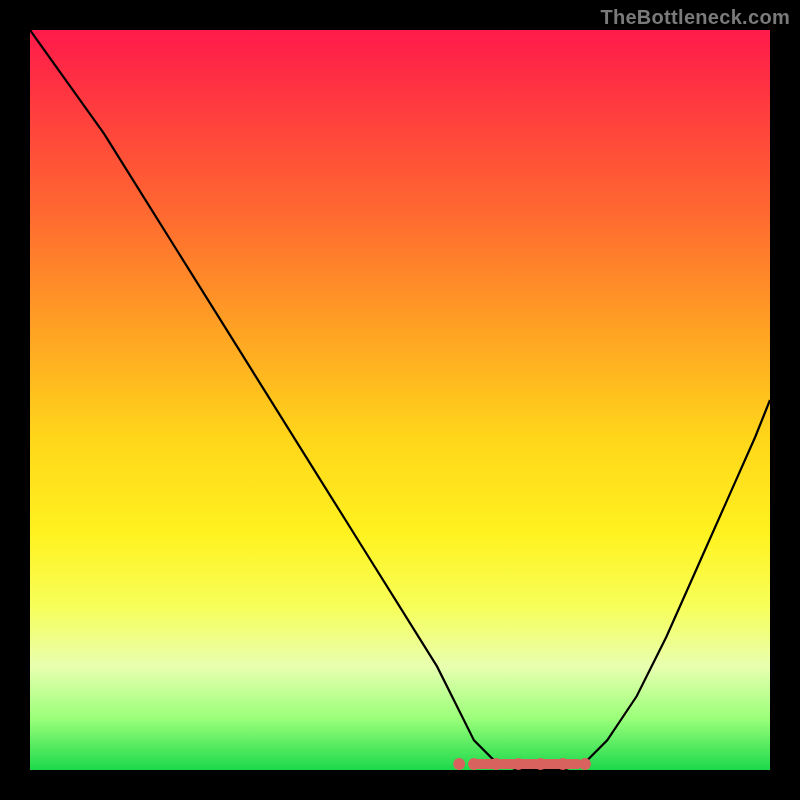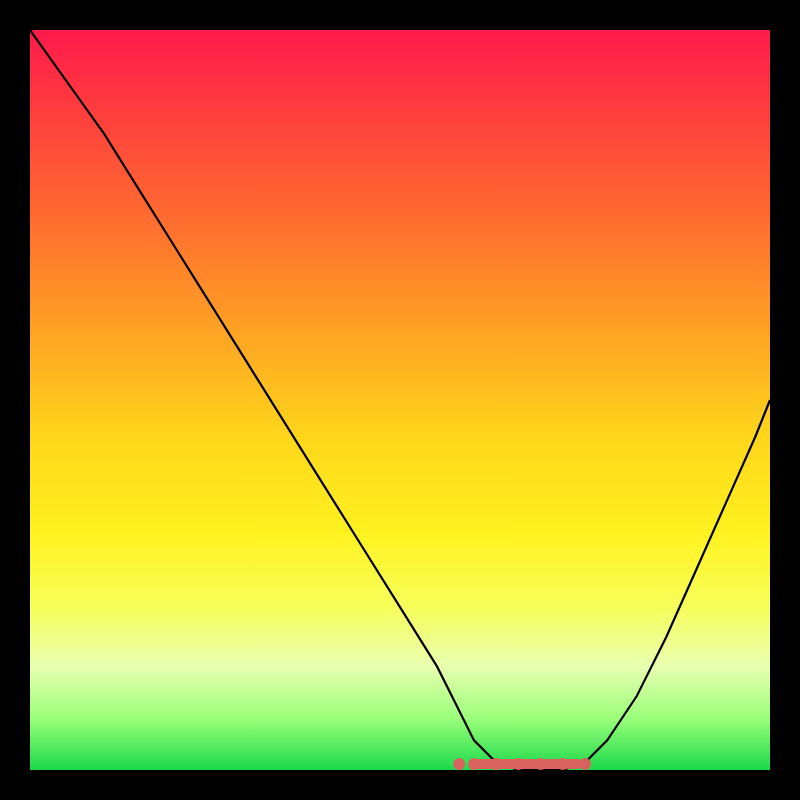--- a/index.html
+++ b/index.html
@@ -67,20 +67,21 @@
   .curve .dots .seg {
     stroke: #d8635e;
     stroke-width: 10;
     stroke-linecap: round;
   }
 </style>
 </head>
 <body>
 
 <div class="stage">
+  <div class="watermark">TheBottleneck.com</div>
 
   <div class="plot">
     <svg class="curve" viewBox="0 0 740 740" preserveAspectRatio="none">
       <path id="main-curve" class="main" d="M0.0 0.0 L37.0 51.8 L74.0 103.6 L111.0 162.8 L148.0 222.0 L185.0 281.2 L222.0 340.4 L259.0 399.6 L296.0 458.8 L333.0 518.0 L370.0 577.2 L407.0 636.4 L429.2 680.8 L444.0 710.4 L466.2 732.6 L488.4 740.0 L510.6 740.0 L532.8 740.0 L555.0 732.6 L577.2 710.4 L606.8 666.0 L636.4 606.8 L666.0 540.2 L695.6 473.6 L725.2 407.0 L740.0 370.0"></path>
       <g class="dots" id="flat-dots">
           <line class="seg" x1="444" x2="547.6" y1="734" y2="734"></line>
           <circle cx="429.2" cy="734" r="6"></circle>
           <circle cx="444" cy="734" r="6"></circle>
           <circle cx="466.2" cy="734" r="6"></circle>
           <circle cx="488.40000000000003" cy="734" r="6"></circle>

